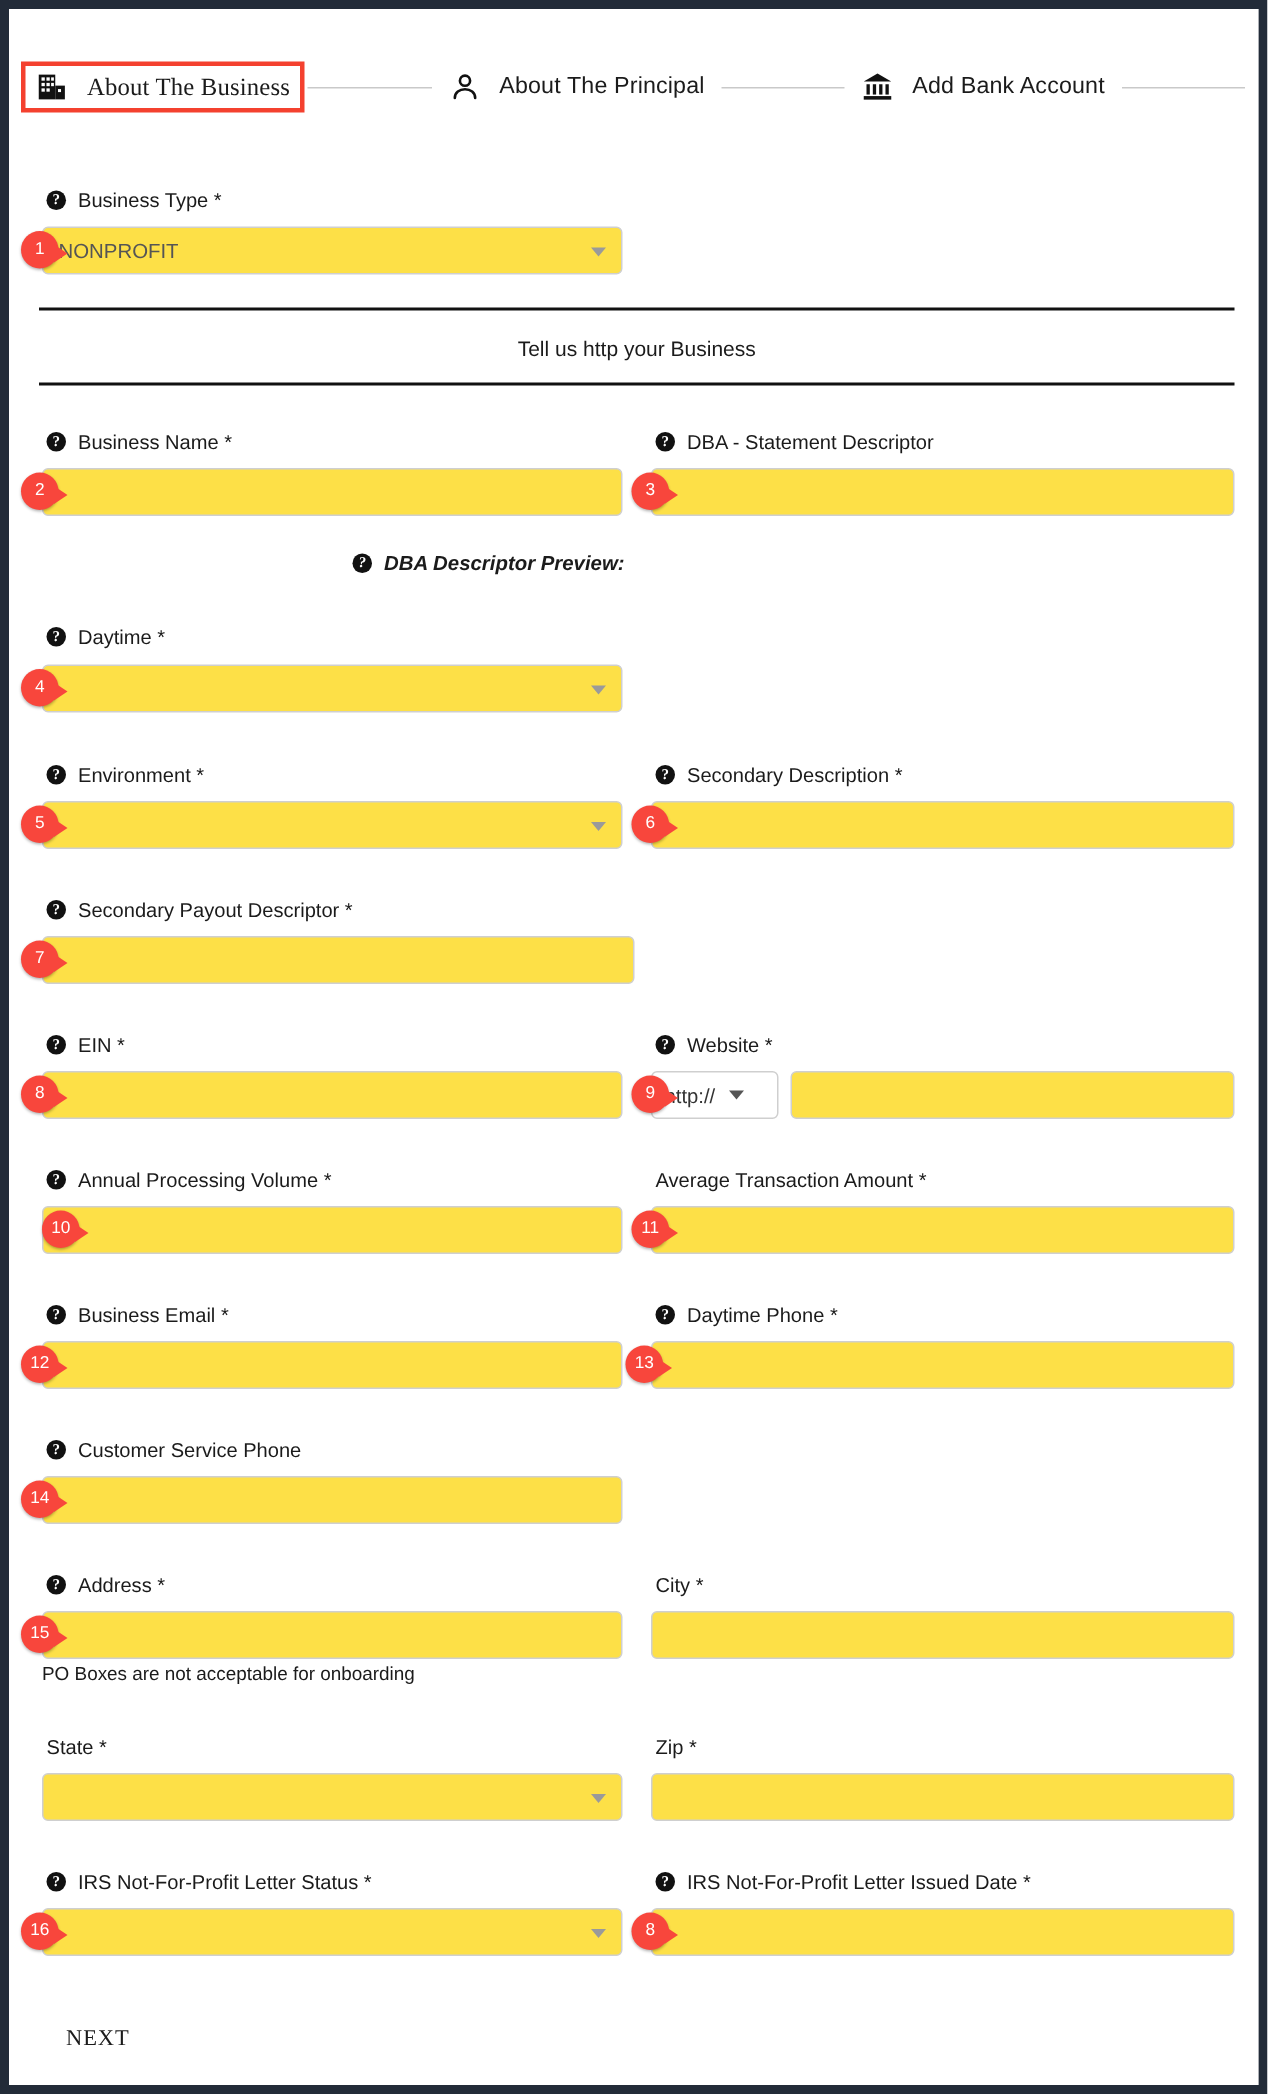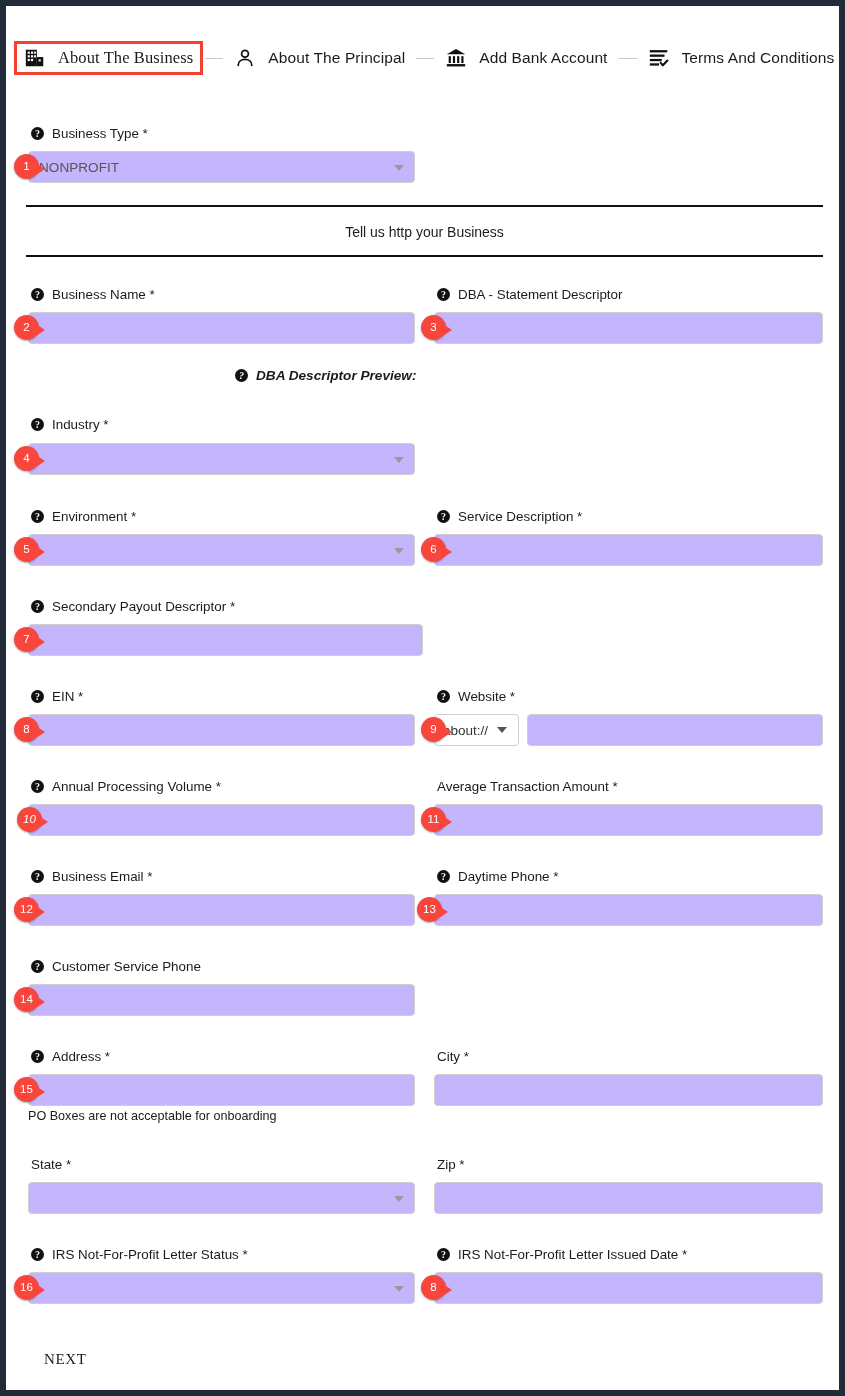--- a/index.html
+++ b/index.html
@@ -81,21 +81,21 @@
     font-size: 10px;
     font-weight: bold;
     line-height: 13px;
     text-align: center;
     display: inline-block;
     flex: 0 0 auto;
     font-family: "Liberation Serif", serif;
   }
   .ctl {
     position: absolute;
-    background: #c4b5fd;
+    background: #fde047;
     border: 1px solid #cfcfcf;
     border-radius: 4px;
     height: 32px;
     display: flex;
     align-items: center;
     padding: 0 10px;
     font-size: 13.5px;
     color: #444444;
   }
   .ctl.sel { padding-right: 26px; }
@@ -249,32 +249,20 @@
           <rect x="13.2" y="10" width="2.4" height="7.5" fill="#111"></rect>
           <rect x="17.8" y="10" width="2.4" height="7.5" fill="#111"></rect>
           <rect x="2" y="18.6" width="20" height="2.6" fill="#111"></rect>
         </svg>
       </span>
       <span class="tlabel">Add Bank Account</span>
     </div>
 
     <div class="tab-sep"></div>
 
-    <div class="tab">
-      <span class="tabicon">
-        <svg viewBox="0 0 24 24" width="22" height="22">
-          <rect x="2" y="3.4" width="19" height="2.5" fill="#111"></rect>
-          <rect x="2" y="8.2" width="16" height="2.5" fill="#111"></rect>
-          <rect x="2" y="13" width="13" height="2.5" fill="#111"></rect>
-          <rect x="2" y="17.8" width="10" height="2.5" fill="#111"></rect>
-          <path d="M13.8 17.3l2.4 2.7 5-5.2" fill="none" stroke="#111" stroke-width="2.3" stroke-linecap="round" stroke-linejoin="round"></path>
-        </svg>
-      </span>
-      <span class="tlabel">Terms And Conditions</span>
-    </div>
   </div>
 
   <div class="field-label" style="left:25px; top:120px;">
     <span class="helpicon">?</span>
     <span>Business Type *</span>
   </div>
   <div class="ctl sel" style="left:22px; top:145px; width:387px;">
     <span class="val">NONPROFIT</span>
     <span class="caret"></span>
   </div>
@@ -314,21 +302,21 @@
     <span class="bnum">3</span>
   </div>
 
   <div class="field-label italic" style="left:229px; top:362px;">
     <span class="helpicon">?</span>
     <span>DBA Descriptor Preview:</span>
   </div>
 
   <div class="field-label" style="left:25px; top:411px;">
     <span class="helpicon">?</span>
-    <span>Industry *</span>
+    <span>Daytime *</span>
   </div>
   <div class="ctl sel" style="left:22px; top:437px; width:387px;">
     <span class="val"></span>
     <span class="caret"></span>
   </div>
   <div class="badge" style="left:8px; top:440px;">
     <span class="bubble"></span>
         <span class="tail"></span>
     <span class="bnum">4</span>
   </div>
@@ -342,21 +330,21 @@
     <span class="caret"></span>
   </div>
   <div class="badge" style="left:8px; top:531px;">
     <span class="bubble"></span>
         <span class="tail"></span>
     <span class="bnum">5</span>
   </div>
 
   <div class="field-label" style="left:431px; top:503px;">
     <span class="helpicon">?</span>
-    <span>Service Description *</span>
+    <span>Secondary Description *</span>
   </div>
   <div class="ctl" style="left:428px; top:528px; width:389px;">
     <span class="val"></span>
   </div>
   <div class="badge" style="left:415px; top:531px;">
     <span class="bubble"></span>
         <span class="tail"></span>
     <span class="bnum">6</span>
   </div>
 
@@ -384,40 +372,40 @@
     <span class="bubble"></span>
         <span class="tail"></span>
     <span class="bnum">8</span>
   </div>
 
   <div class="field-label" style="left:431px; top:683px;">
     <span class="helpicon">?</span>
     <span>Website *</span>
   </div>
   <div class="proto" style="left:428px; top:708px; width:85px;">
-    <span>about://</span>
+    <span>http://</span>
     <span class="caret2"></span>
   </div>
   <div class="ctl" style="left:521px; top:708px; width:296px;">
     <span class="val"></span>
   </div>
   <div class="badge" style="left:415px; top:711px;">
     <span class="bubble"></span>
         <span class="tail"></span>
     <span class="bnum">9</span>
   </div>
 
   <div class="field-label" style="left:25px; top:773px;">
     <span class="helpicon">?</span>
     <span>Annual Processing Volume *</span>
   </div>
   <div class="ctl" style="left:22px; top:798px; width:387px;">
     <span class="val"></span>
   </div>
-  <div class="badge" style="left:11px; top:801px;font-style:italic;">
+  <div class="badge" style="left:22px; top:801px;">
     <span class="bubble"></span>
         <span class="tail"></span>
     <span class="bnum">10</span>
   </div>
 
   <div class="field-label" style="left:431px; top:773px;">
     <span>Average Transaction Amount *</span>
   </div>
   <div class="ctl" style="left:428px; top:798px; width:389px;">
     <span class="val"></span>

